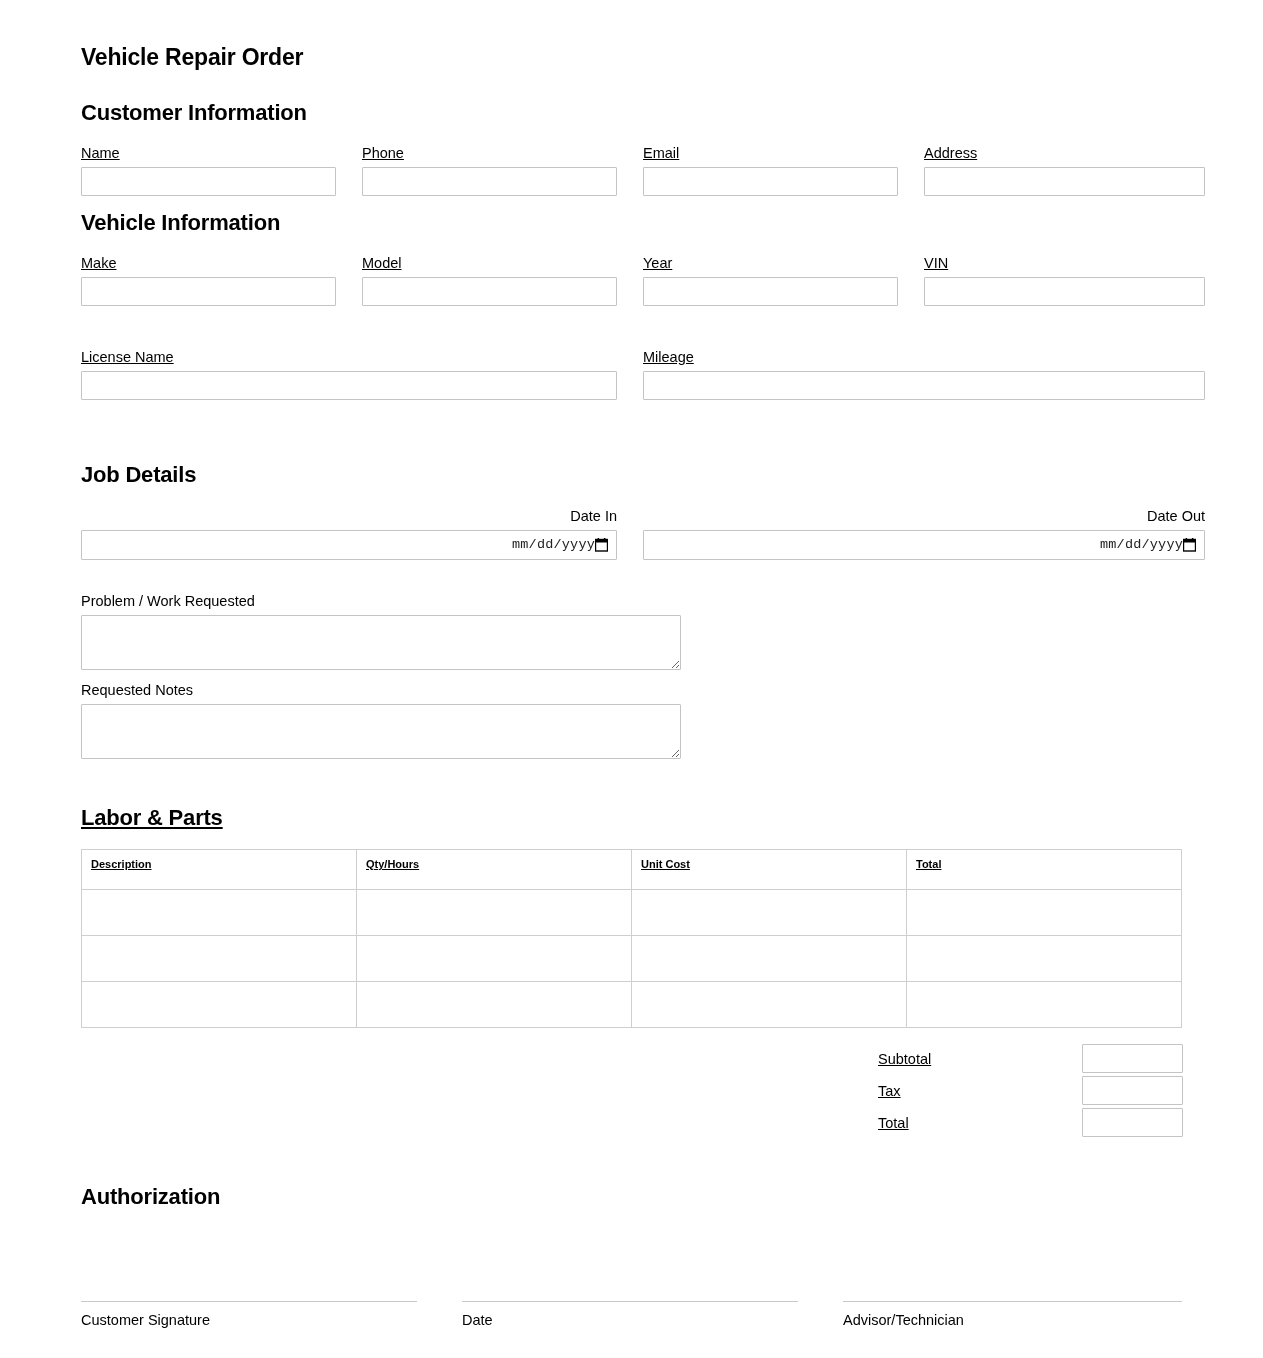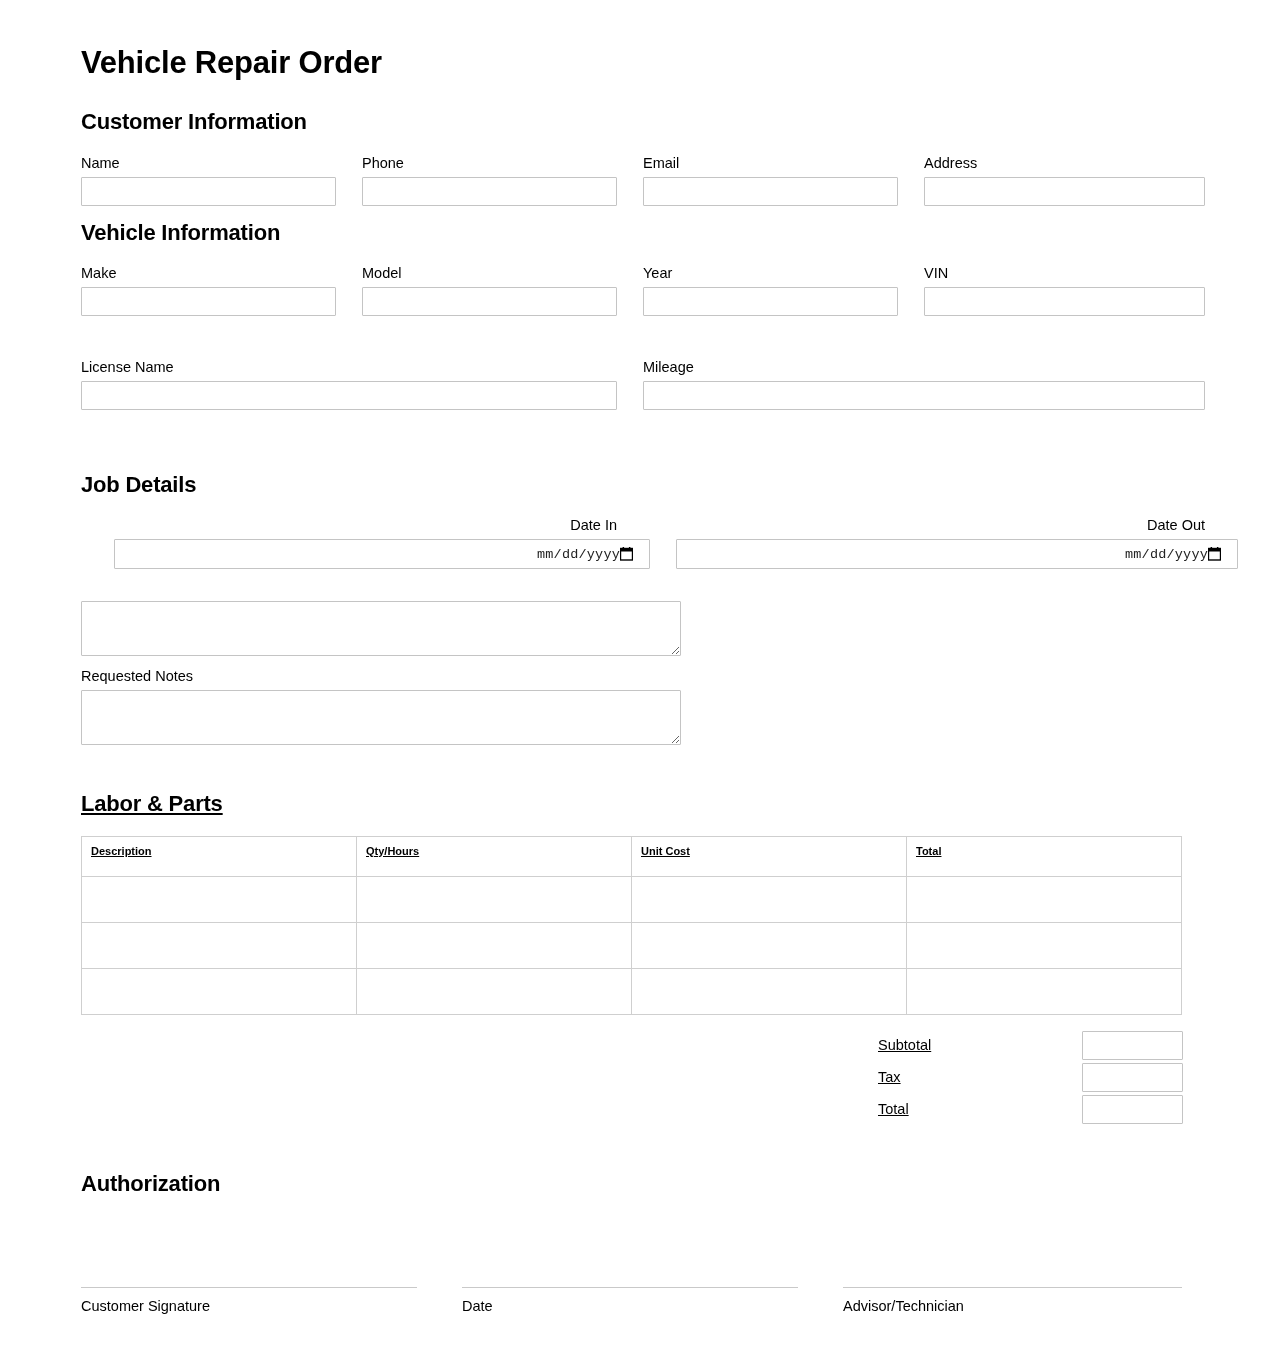--- a/index.html
+++ b/index.html
@@ -17,21 +17,21 @@
   }
 
   .page {
     padding: 44px 80px 0 81px;
     box-sizing: border-box;
     width: 1263px;
   }
 
   
   h1.doc-title {
-    font-size: 31px;
+    font-size: 23px;
     font-weight: bold;
     line-height: 1.2;
     margin: 0 0 28px 0;
     letter-spacing: -0.2px;
   }
   h2.section-title {
     font-size: 22px;
     font-weight: bold;
     line-height: 1.2;
     margin: 0 0 18px 0;
@@ -42,20 +42,21 @@
   }
   .section-gap-lg { }
   .section-gap-md { margin-top: 48px; }
 
   
   .grid4 {
     display: grid;
     grid-template-columns: 281px 281px 281px 281px;
     column-gap: 0;
     row-gap: 0;
+    text-decoration: underline;
   }
   .field {
     display: block;
     padding-right: 26px;
     box-sizing: border-box;
     margin-bottom: 14px;
   }
   .field.last { padding-right: 0; }
   .field.span2 {
     grid-column: span 2;
@@ -88,24 +89,23 @@
     text-align: right;
   }
   .date-input {
     display: flex;
     align-items: center;
     width: 100%;
     height: 30px;
     box-sizing: border-box;
     border: 1px solid #c4c4c4;
     background: #fff;
-    padding: 0 16px;
+    padding: 0 8px;
     border-radius: 1px;
     cursor: text;
-    margin-left: 33px;
   }
   .date-placeholder {
     font-family: "Liberation Mono", monospace;
     font-size: 13.5px;
     letter-spacing: 0.2px;
     color: #222;
     flex: 1 1 auto;
   }
   .cal-icon {
     width: 13px;
@@ -319,20 +319,21 @@
             <rect x="0.5" y="1.5" width="12" height="3" fill="#000000"></rect>
             <rect x="2.6" y="0" width="1.5" height="3" fill="#000000"></rect>
             <rect x="8.9" y="0" width="1.5" height="3" fill="#000000"></rect>
           </svg>
         </div>
       </div>
 
     </div>
 
     <div class="ta-field" style="margin-top:18px;">
+      <label class="field-label">Problem / Work Requested</label>
       <textarea class="textarea-box" placeholder="" style=""></textarea>
     </div>
 
     <div class="ta-field">
       <label class="field-label">Requested Notes</label>
       <textarea class="textarea-box" placeholder="" style=""></textarea>
     </div>
   </div>
 
   <div class="section" style="margin-top:46px;text-decoration:underline;">

